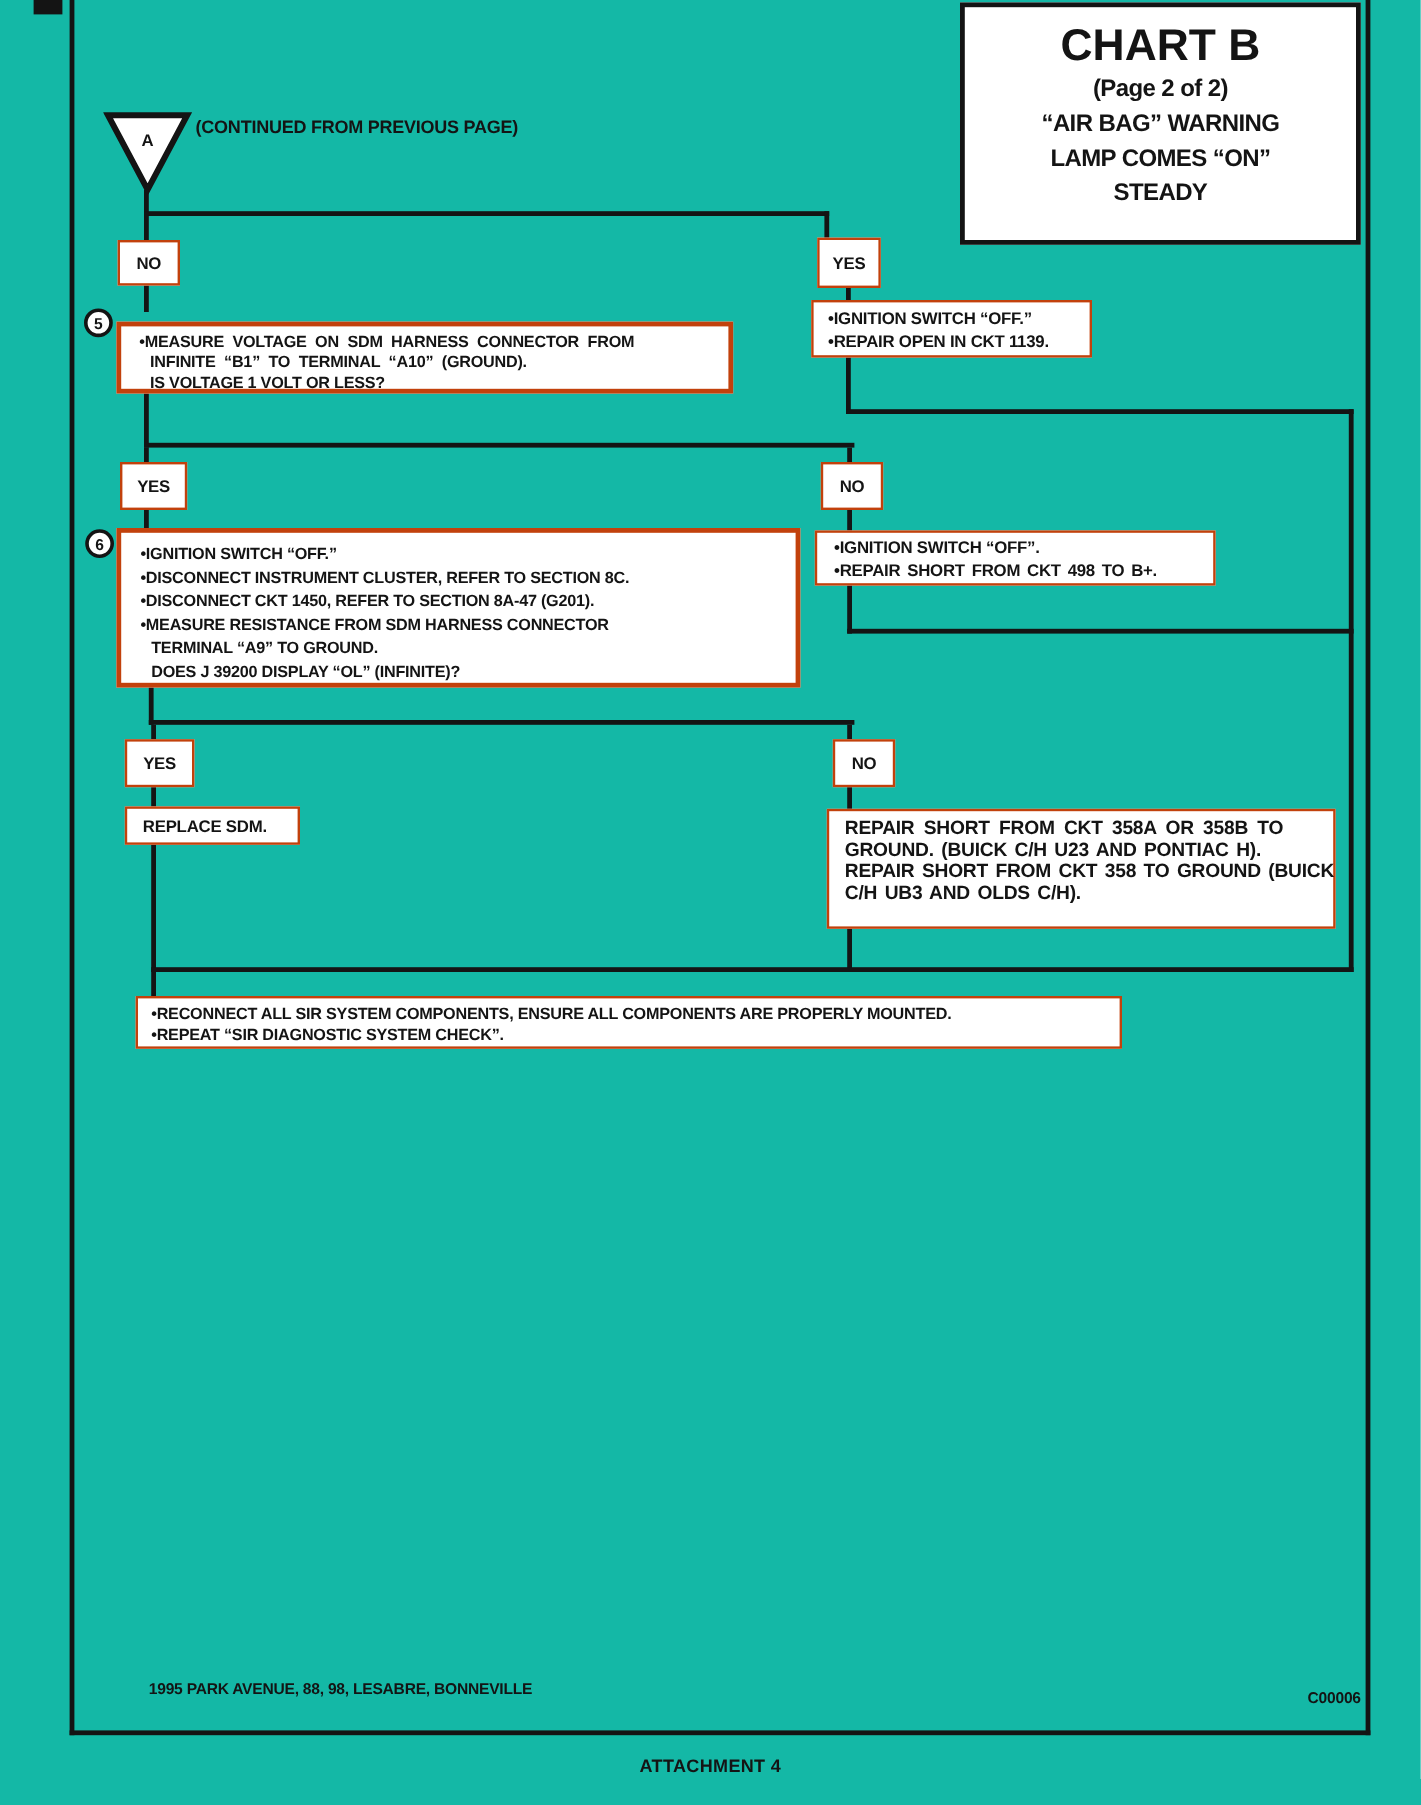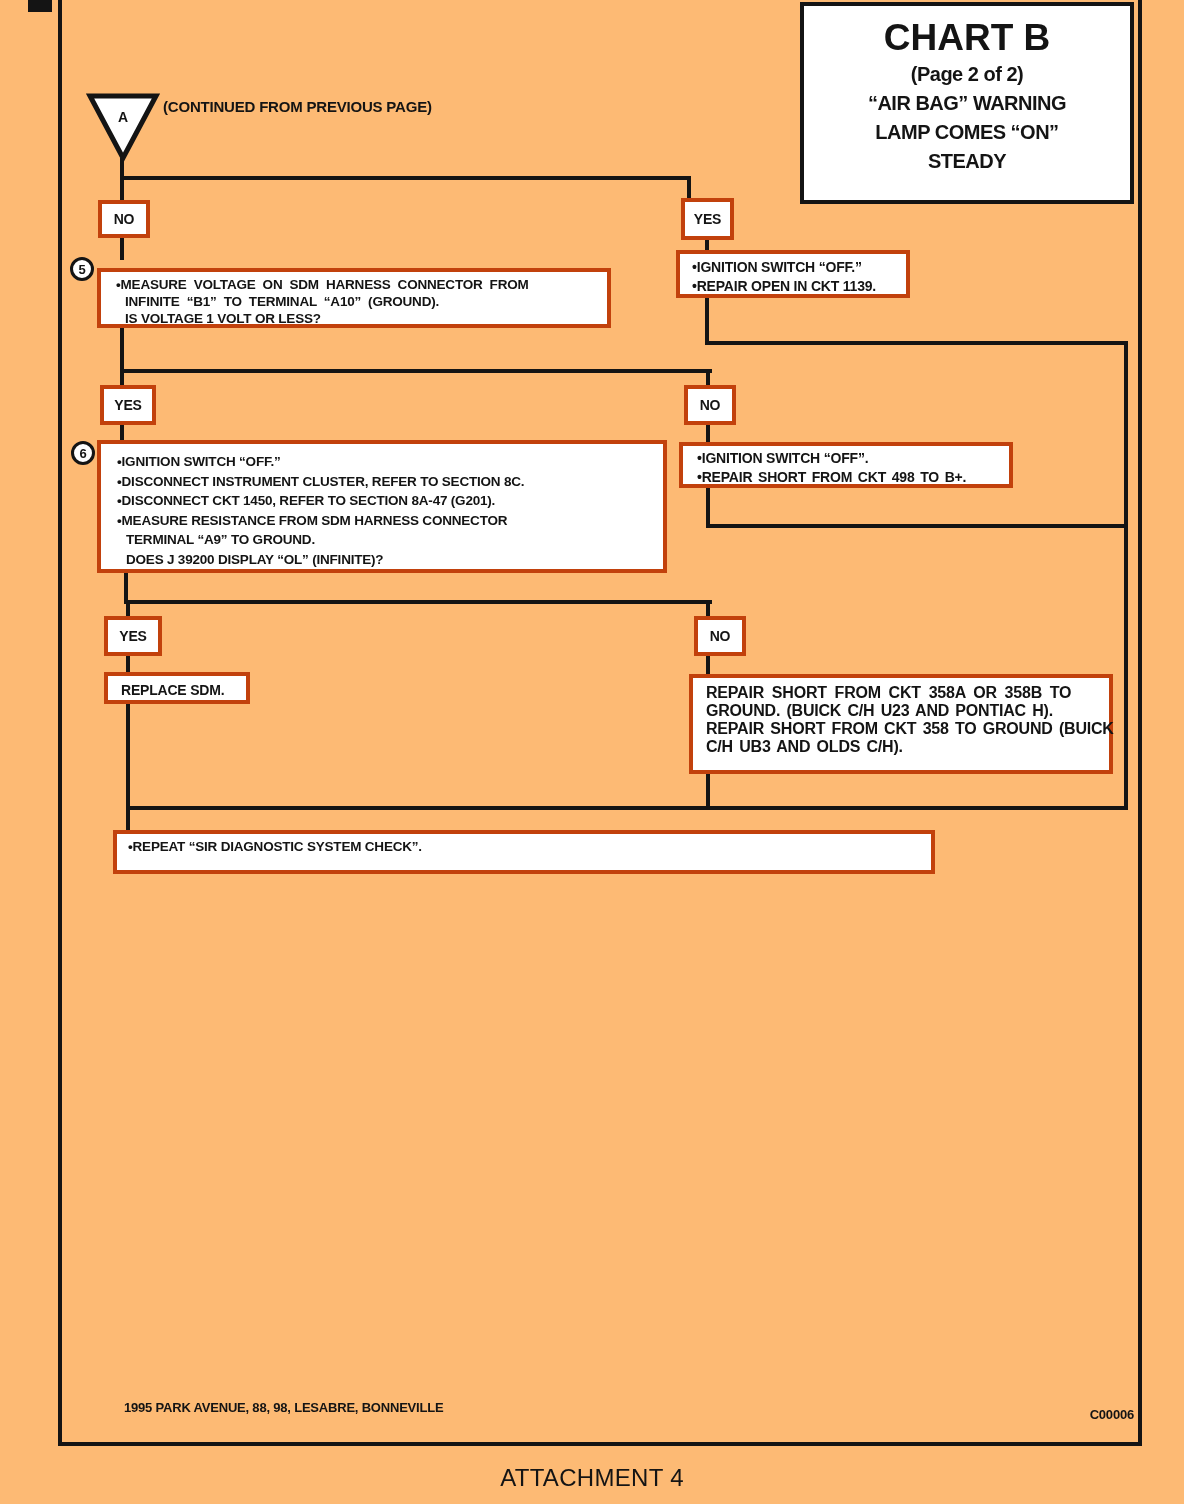--- a/index.html
+++ b/index.html
@@ -1,47 +1,47 @@
 <!DOCTYPE html>
 <html><head>
 <meta charset="utf-8">
 <style>
   html,body { margin:0; padding:0; background:#ffffff; }
   .canvas {
-    position:relative; width:1184px; height:1504px; background:#fdba74;
+    position:relative; width:1184px; height:1504px; background:#14b8a6;
     font-family:"Liberation Sans", sans-serif; color:#141414;
     -webkit-font-smoothing:antialiased; overflow:hidden;
   }
   .abs { position:absolute; box-sizing:border-box; }
   .ln  { position:absolute; background:#141414; }
   .page-border {
     border-left:4px solid #141414; border-right:4px solid #141414;
     border-bottom:4px solid #141414; background:transparent;
   }
   .title-box { border:4px solid #141414; background:#fff; text-align:center; padding-top:10px; }
   .title-main { font-size:37px; font-weight:bold; letter-spacing:0px; line-height:44px; }
   .title-sub  { font-size:20px; font-weight:bold; line-height:29px; letter-spacing:-0.5px; }
   .node {
-    border:4px solid #c2410c; background:#fff; font-weight:bold;
+    border:2px solid #c2410c; background:#fff; font-weight:bold;
     font-size:13.5px; line-height:17px; letter-spacing:-0.2px;
   }
   .thick { border-width:4px; }
   .label-node { display:flex; align-items:center; justify-content:center; font-size:14px; }
   .txt { white-space:nowrap; }
   .cont { padding-left:9px; }
   .ws { word-spacing:3.5px; }
   .ws2 { word-spacing:2px; }
   .circle {
     border:3px solid #141414; border-radius:50%; background:#fff;
     display:flex; align-items:center; justify-content:center;
     font-weight:bold; font-size:13px;
   }
   .note { font-weight:bold; font-size:15px; letter-spacing:-0.2px; white-space:nowrap; }
   .footer-text { font-weight:bold; font-size:13px; letter-spacing:-0.2px; white-space:nowrap; }
-  .attachment { width:100%; text-align:center; font-weight:normal; font-size:24px; letter-spacing:0.3px; }
+  .attachment { width:100%; text-align:center; font-weight:bold; font-size:15px; letter-spacing:0.3px; }
   .artifact { background:#141414; }
 </style>
 </head>
 <body>
 
 <div class="canvas">
 
   <div class="abs page-border" style="left:58px; top:-4px; width:1084px; height:1450px;"></div>
   <div class="abs artifact" style="left:28px; top:0; width:24px; height:12px;"></div>
 
@@ -143,20 +143,21 @@
   </div>
 
   <div class="abs node" style="left:689px; top:674px; width:424px; height:100px; padding:6px 4px 0 13px; font-size:16px; line-height:18px;">
     <div class="txt ws">REPAIR SHORT FROM CKT 358A OR 358B TO</div>
     <div class="txt ws2">GROUND. (BUICK C/H U23 AND PONTIAC H).</div>
     <div class="txt ws2">REPAIR SHORT FROM CKT 358 TO GROUND (BUICK</div>
     <div class="txt ws2">C/H UB3 AND OLDS C/H).</div>
   </div>
 
   <div class="abs node" style="left:113px; top:830px; width:822px; height:44px; padding:4px 4px 0 11px; line-height:18px;">
+    <div class="txt">•RECONNECT ALL SIR SYSTEM COMPONENTS, ENSURE ALL COMPONENTS ARE PROPERLY MOUNTED.</div>
     <div class="txt">•REPEAT “SIR DIAGNOSTIC SYSTEM CHECK”.</div>
   </div>
 
   <div class="abs footer-text" style="left:124px; top:1400px;">1995 PARK AVENUE, 88, 98, LESABRE, BONNEVILLE</div>
   <div class="abs footer-text" style="left:1040px; top:1407px; width:94px; text-align:right;">C00006</div>
   <div class="abs attachment" style="left:0; top:1464px;">ATTACHMENT 4</div>
 
 </div>
 
 </body></html>

